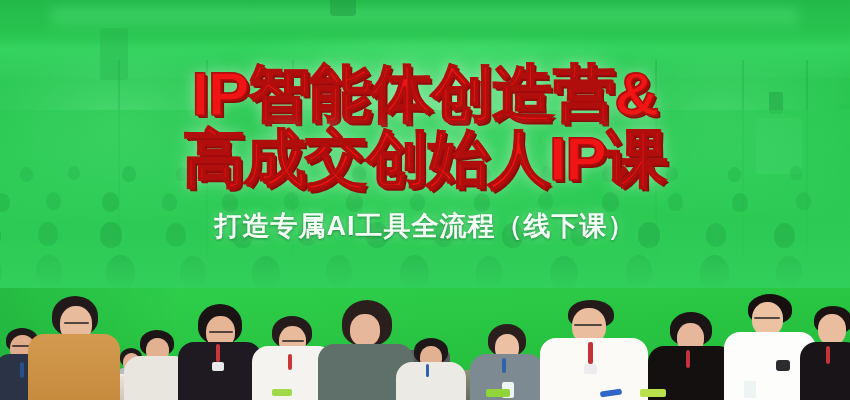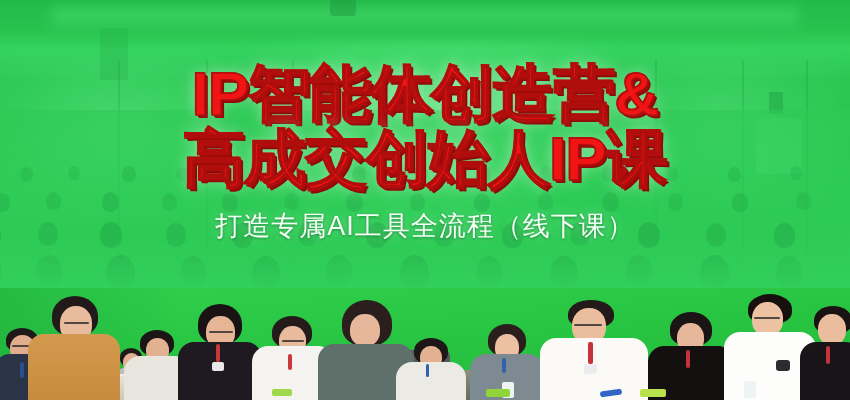--- a/index.html
+++ b/index.html
@@ -142,21 +142,21 @@
       -1px -1px 0 #c41010,
        0 0 14px rgba(255,255,255,.45),
        0 0 26px rgba(180,255,200,.35);
   }
   .title-line.l1 { margin-top:6px; }
   .title-line.l2 { margin-top:2px; }
   .subtitle {
     margin-top:18px;
     color:#f4fff6;
     font-size:27px;
-    font-weight:normal;
+    font-weight:bold;
     letter-spacing:1px;
     white-space:nowrap;
     text-shadow:
       0 1px 3px rgba(0,80,25,.55),
       0 0 12px rgba(220,255,230,.45);
   }
 </style>
 </head>
 <body>
 

